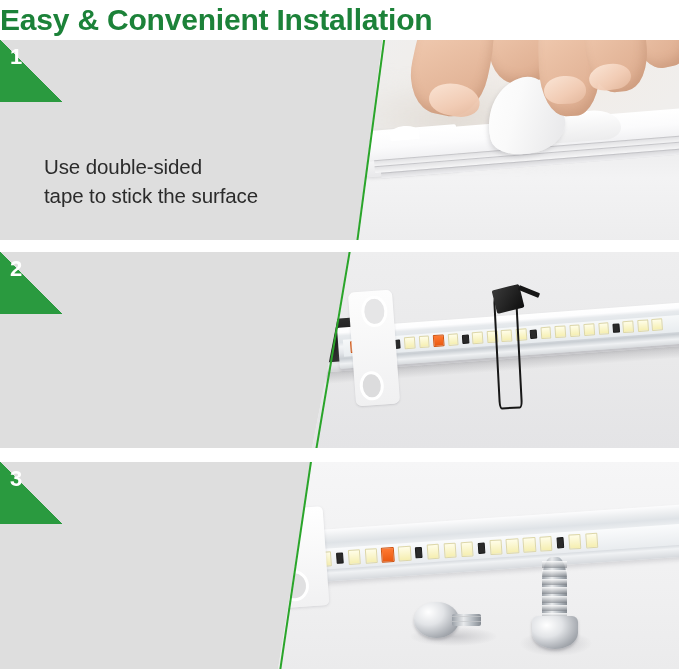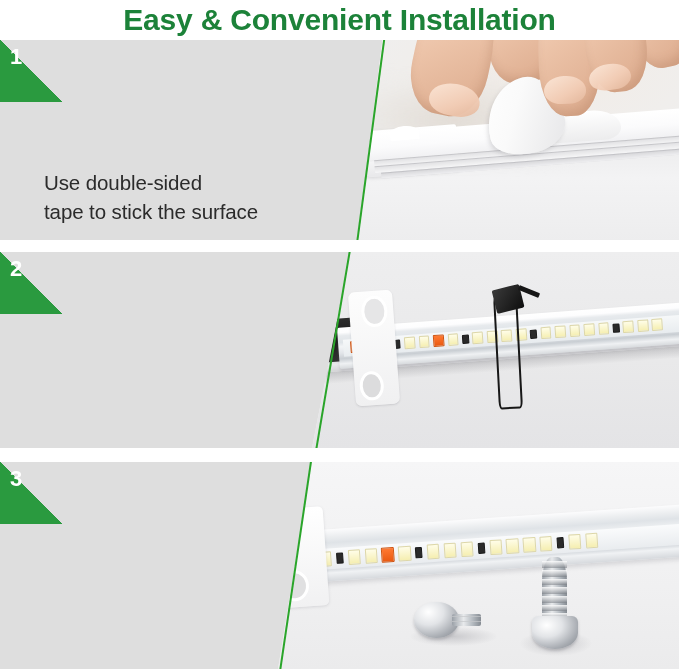--- a/index.html
+++ b/index.html
@@ -22,21 +22,20 @@
   }
 
   
   .title-bar {
     position: absolute;
     left: 0; top: 0;
     width: 679px;
     height: 40px;
     display: flex;
     align-items: center;
-    justify-content: center;
     background: #ffffff;
   }
   .title-text {
     font-family: "Liberation Sans", sans-serif;
     font-size: 30px;
     font-weight: bold;
     color: #1c8239;
     letter-spacing: -0.2px;
     line-height: 1;
     white-space: nowrap;
@@ -78,21 +77,21 @@
   .panel-text {
     position: absolute;
     z-index: 5;
     font-family: "Liberation Sans", sans-serif;
     font-size: 20.5px;
     color: #2b2b2b;
     line-height: 1.42;
     white-space: pre-line;
     letter-spacing: -0.1px;
   }
-  #text-1 { left: 44px; top: 128px; }
+  #text-1 { left: 44px; top: 112px; }
 
   
   .divider {
     position: absolute;
     top: -14px;
     height: 150%;
     width: 2px;
     background: #2aa52a;
     z-index: 4;
     transform-origin: top center;

